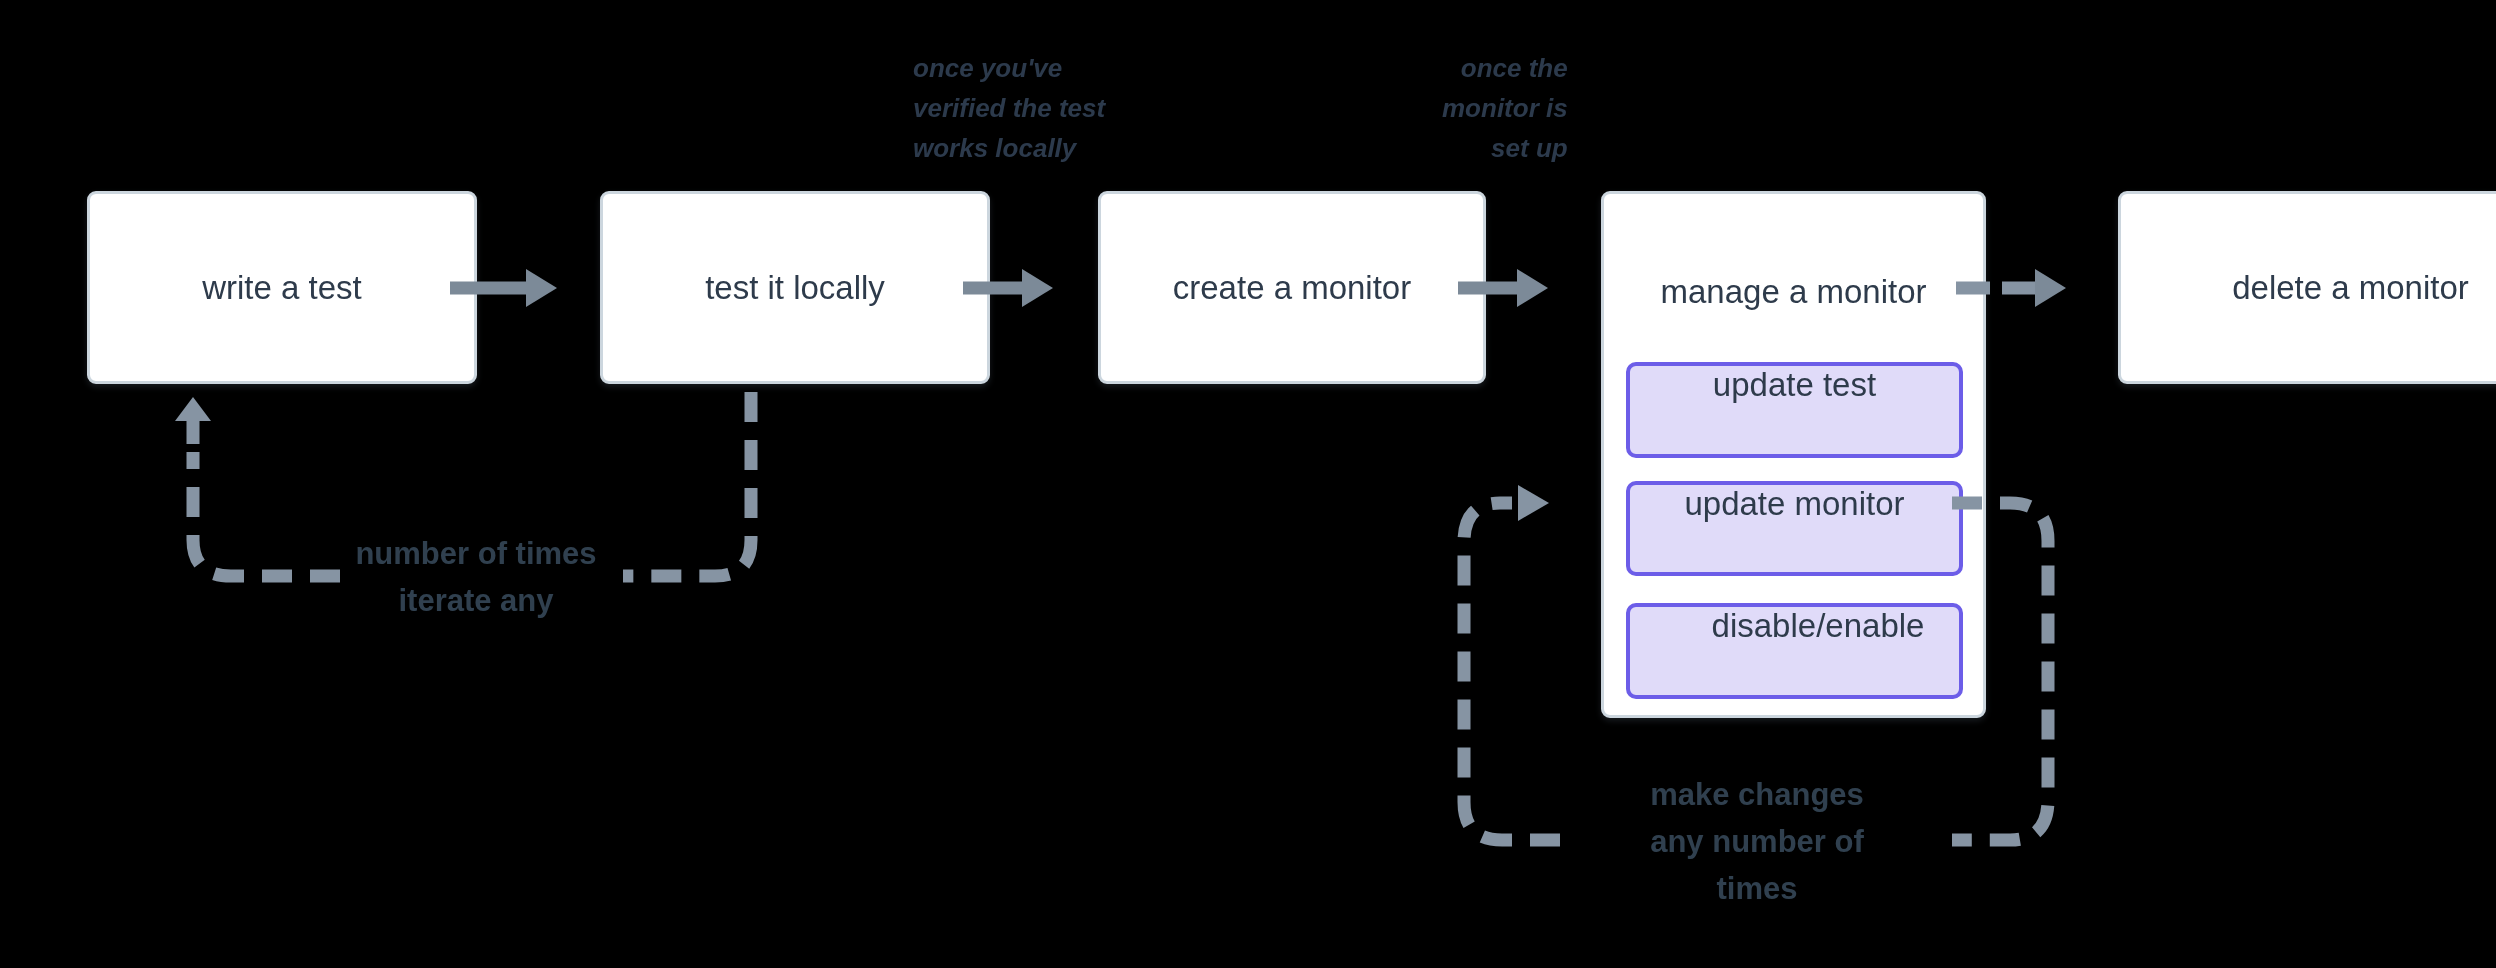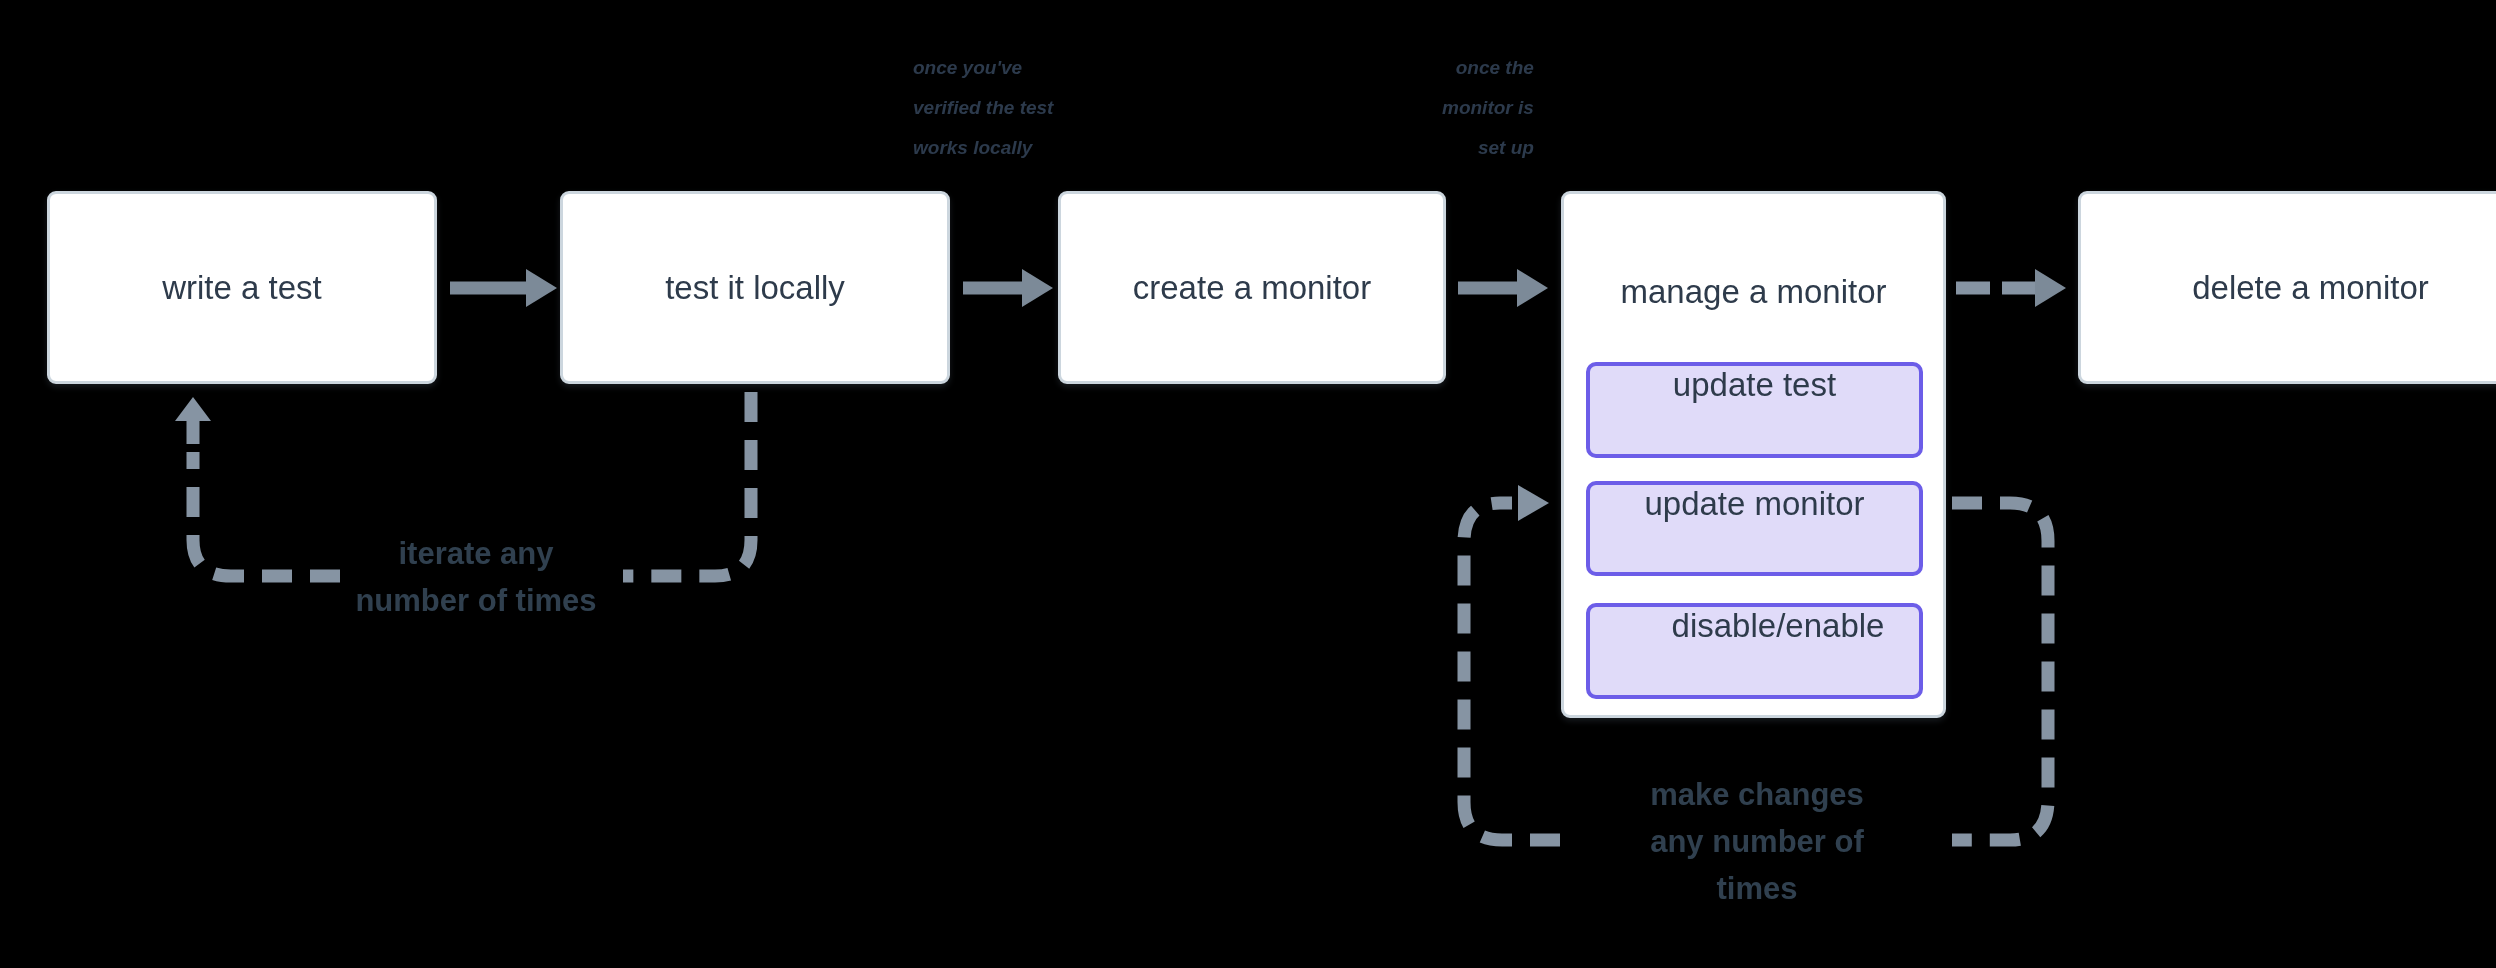--- a/index.html
+++ b/index.html
@@ -14,20 +14,21 @@
   .node{
     position:absolute;
     background:var(--node-fill,#fff);
     border:3px solid var(--node-border,#ccd6de);
     border-radius:9px;
     box-sizing:border-box;
     display:flex;align-items:center;justify-content:center;
     color:var(--node-text,#2e3b4b);
     font-size:33px;
     box-shadow:0 3px 6px rgba(130,150,170,.18);
+    margin-left:40px;
   }
   .node-write{left:47px;top:191px;width:390px;height:193px;}
   .node-testlocal{left:560px;top:191px;width:390px;height:193px;}
   .node-create{left:1058px;top:191px;width:388px;height:193px;}
   .node-manage{left:1561px;top:191px;width:385px;height:527px;justify-content:flex-start;}
   .node-delete{left:2078px;top:191px;width:465px;height:193px;}
   .manage-title{
     position:absolute;top:78px;left:0;width:100%;
     text-align:center;line-height:40px;
   }
@@ -42,21 +43,21 @@
     font-size:33px;
   }
   .sub-1{top:168px;}
   .sub-2{top:287px;height:95px;}
   .sub-3{top:409px;padding-left:47px;}
   
   .annotation{
     position:absolute;
     color:var(--annotation-text,#2c3a4c);
     font-style:italic;font-weight:700;
-    font-size:19px;line-height:40px;
+    font-size:26px;line-height:40px;
     white-space:nowrap;
   }
   .ann-1{left:913px;top:48px;}
   .ann-2{left:1442px;top:48px;text-align:right;}
   
   .loop-label{
     position:absolute;
     transform:translateX(-50%);
     text-align:center;
     color:var(--label-text,#30404f);
@@ -113,22 +114,22 @@
     <div>verified the test</div>
     <div>works locally</div>
   </div>
   <div class="annotation ann-2">
     <div>once the</div>
     <div>monitor is</div>
     <div>set up</div>
   </div>
 
   <div class="loop-label loop-1">
+    <div>number of times</div>
     <div>iterate any</div>
-    <div>number of times</div>
   </div>
   <div class="loop-label loop-2">
     <div>make changes</div>
     <div>any number of</div>
     <div>times</div>
   </div>
 
   <svg class="wires" width="2496" height="968" viewBox="0 0 2496 968">
 
     <g>

